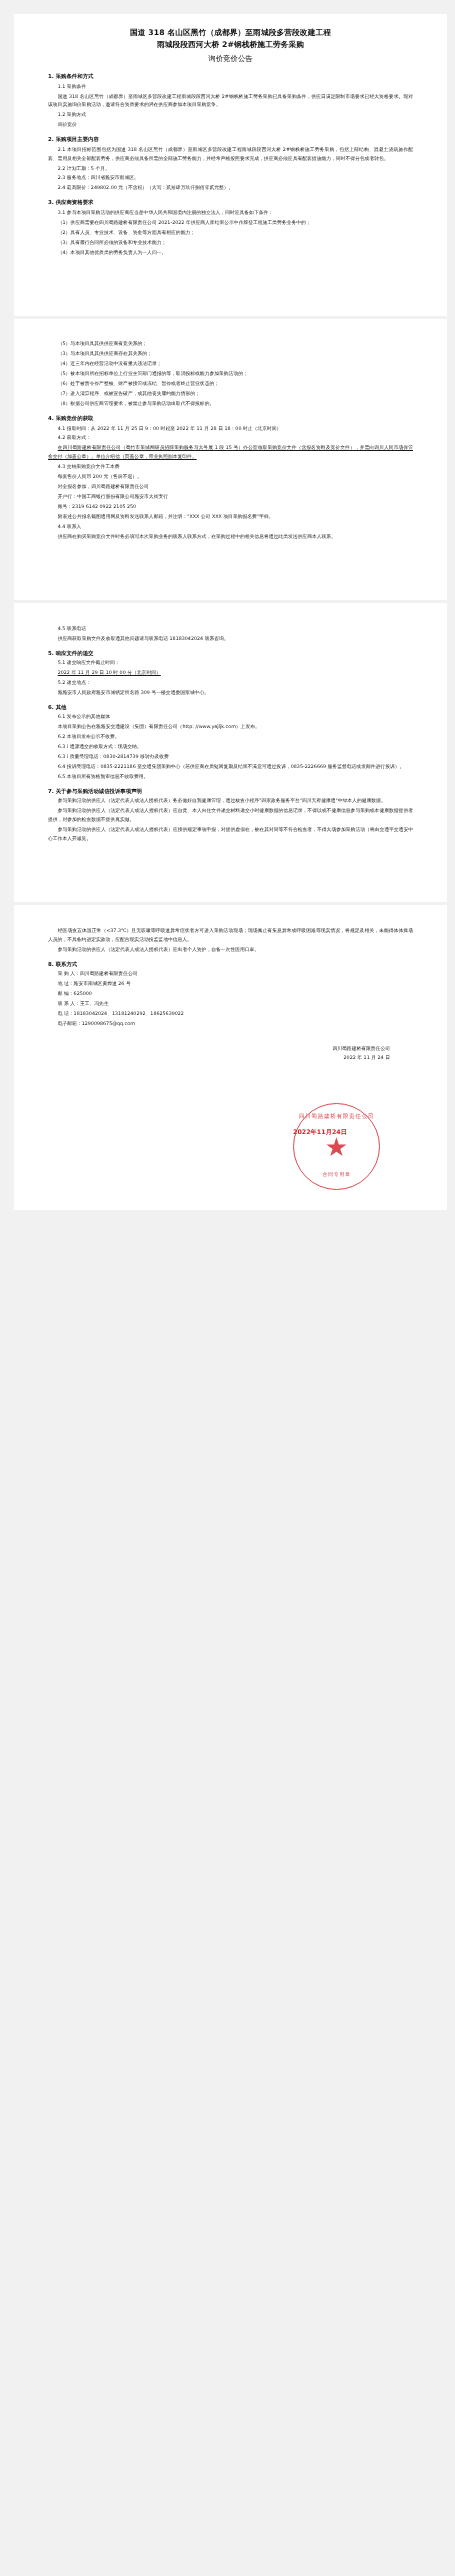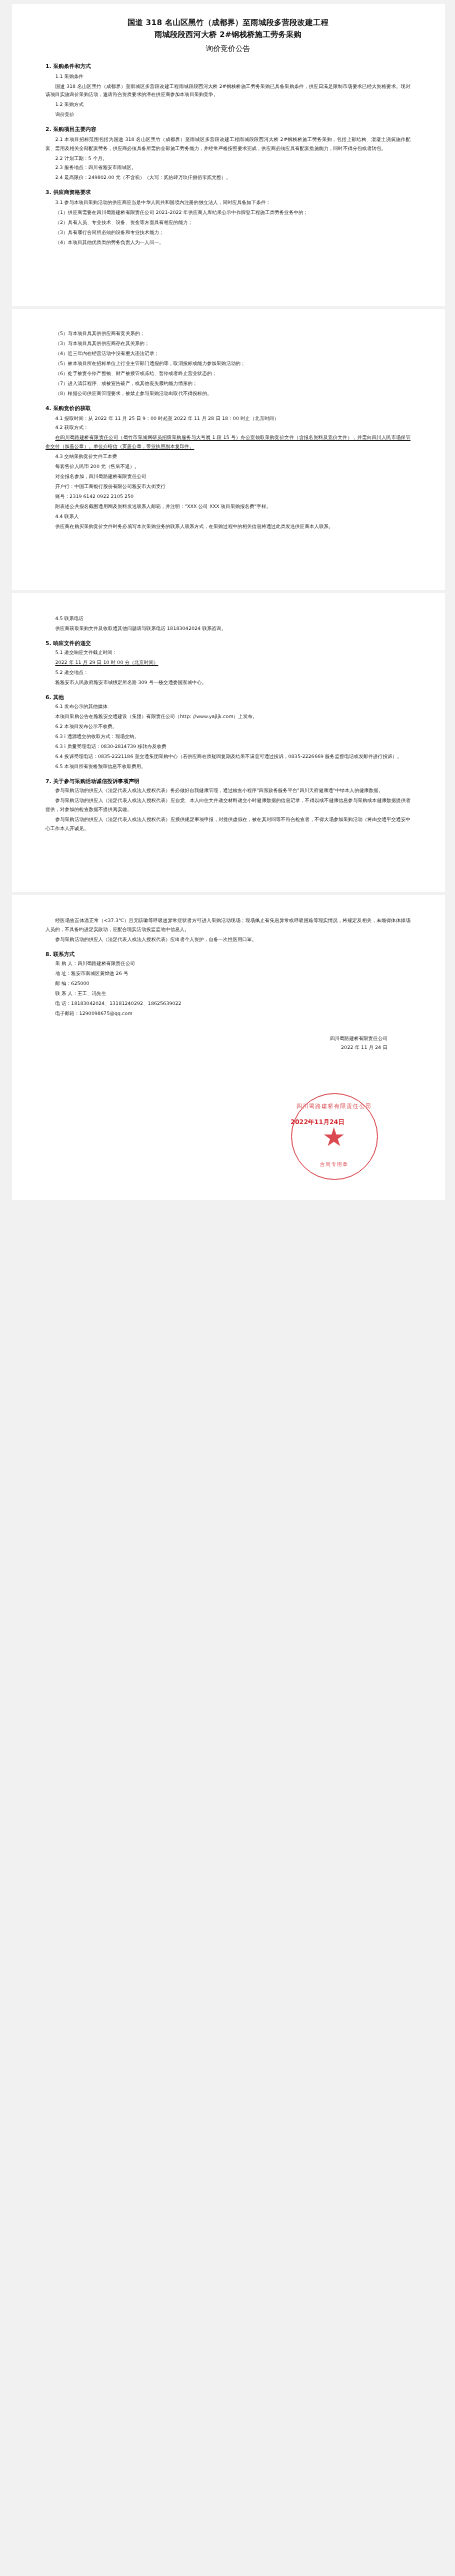--- a/index.html
+++ b/index.html
@@ -9,21 +9,21 @@
   }
   body {
     font-family: "DejaVu Sans", "Liberation Sans", sans-serif;
   }
   .page {
     width: 456px;
     min-height: 2576px;
     margin: 0 auto;
     background: #f1f1f1;
     position: relative;
-    padding: 4px;
+    padding: 14px;
     box-sizing: border-box;
   }
   .sheet {
     background: #ffffff;
     width: 433px;
     margin: 0 auto;
     padding: 12.5px 34px 23px 34px;
     box-sizing: border-box;
     position: relative;
   }

